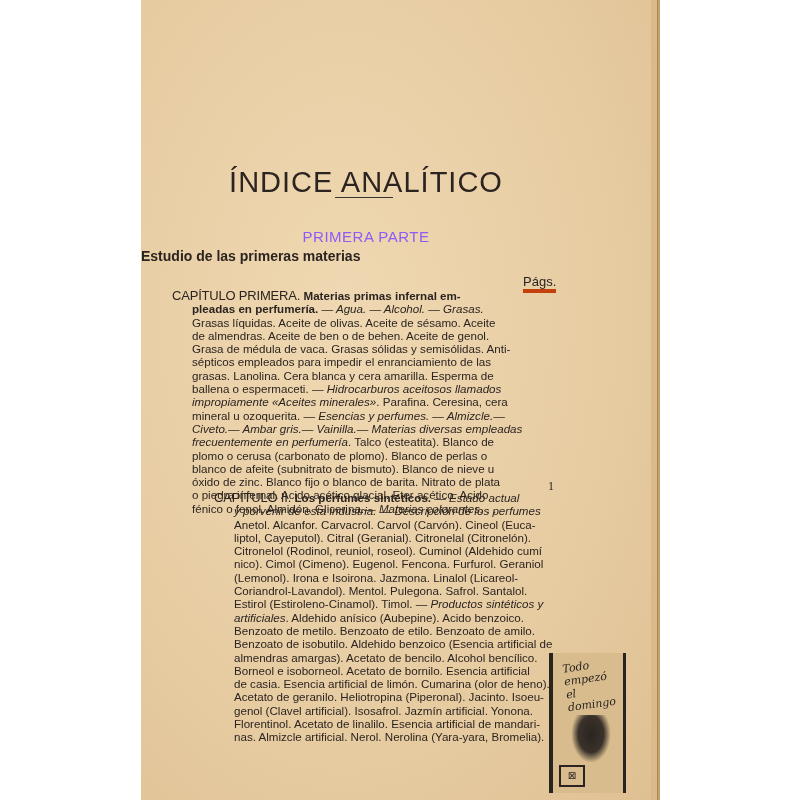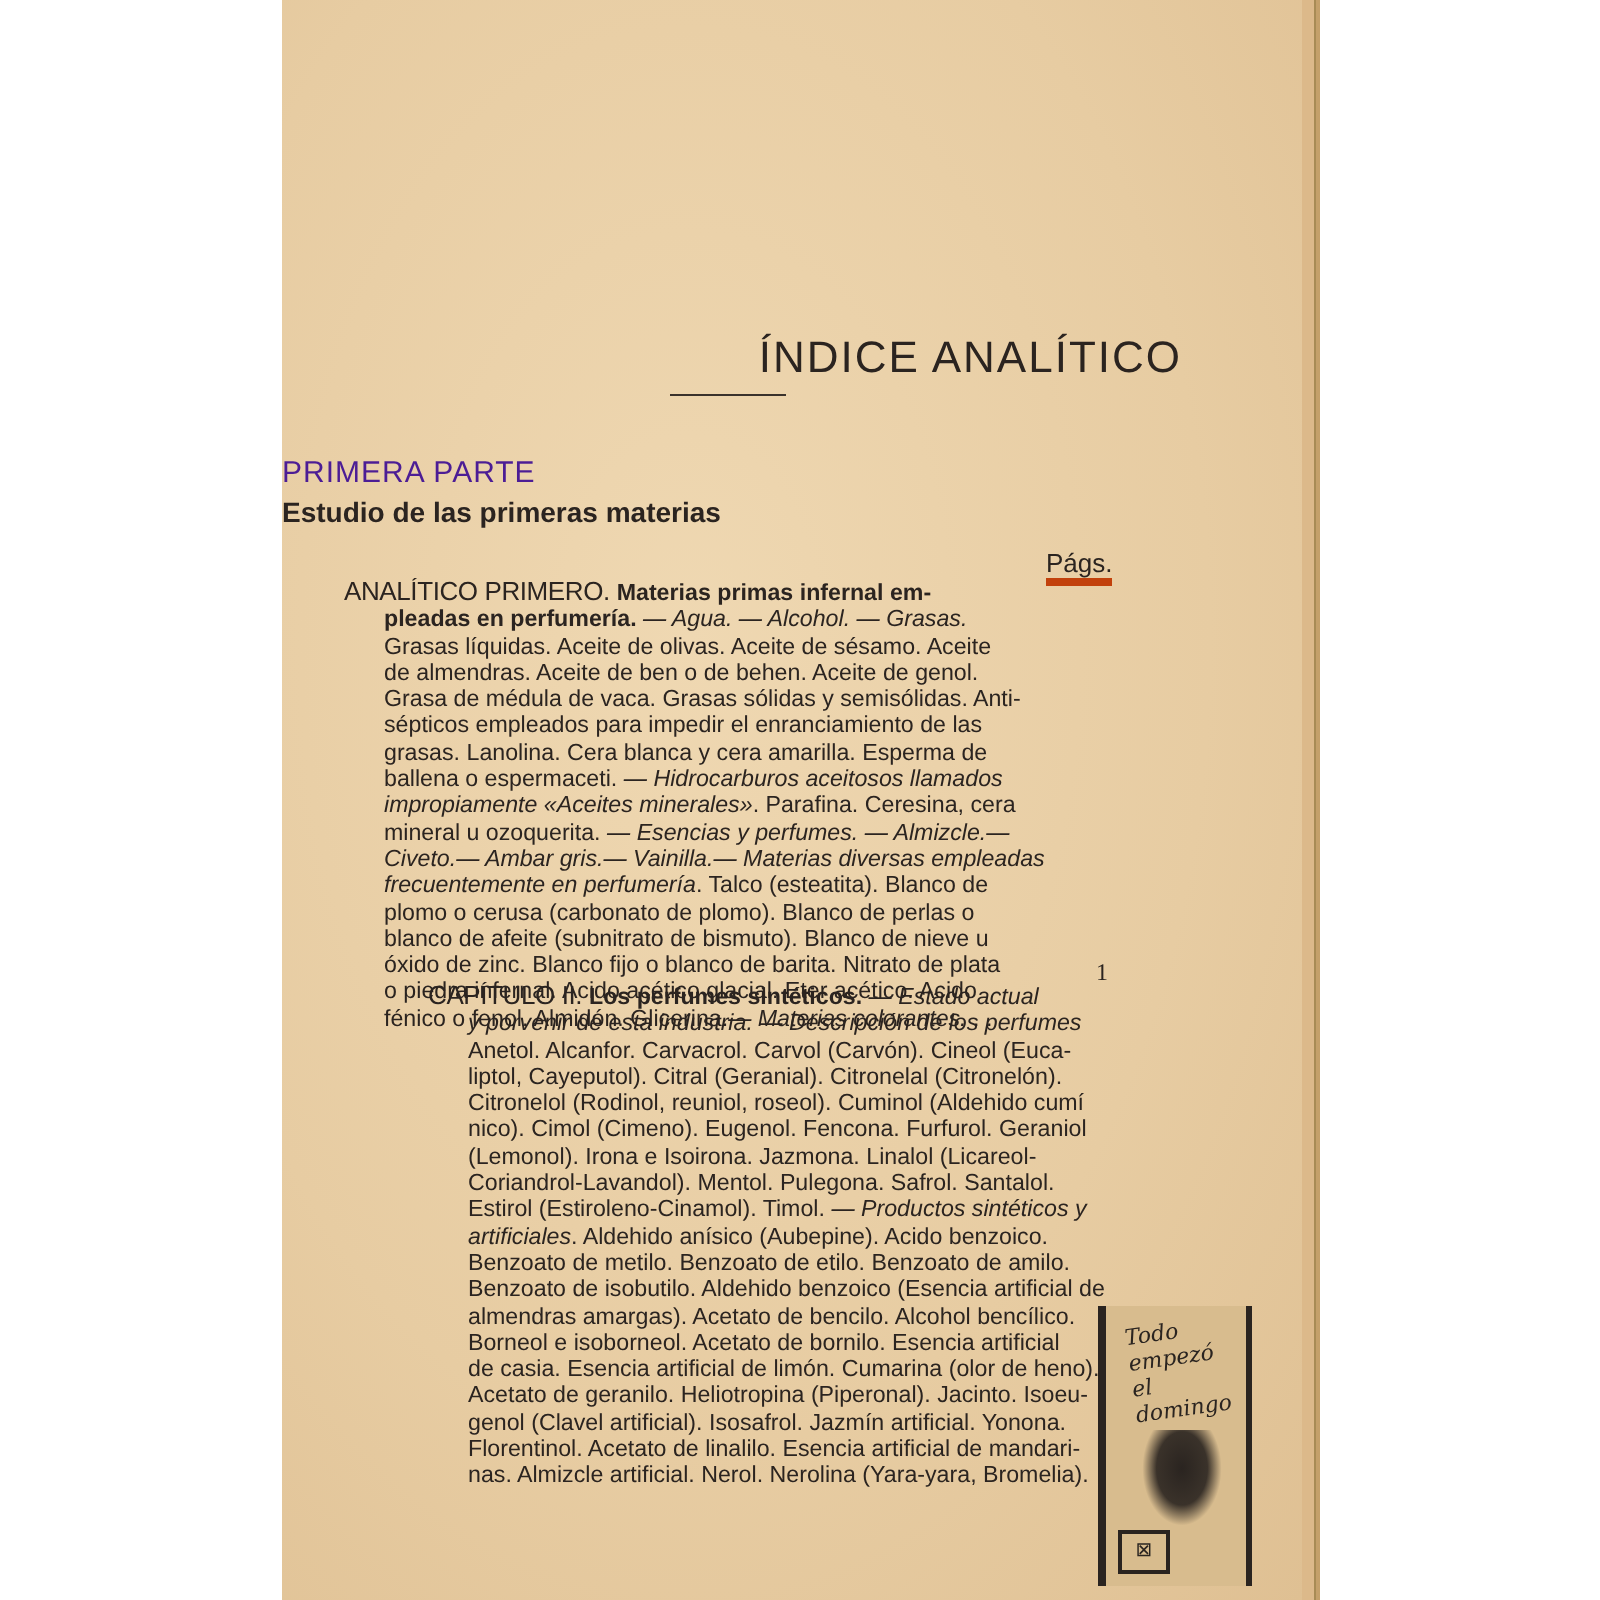--- a/index.html
+++ b/index.html
@@ -5,27 +5,27 @@
   html, body { margin:0; padding:0; }
   body { width:800px; height:800px; background:#ffffff; position:relative; overflow:hidden; }
   .page {
     position:absolute; left:141px; top:0; width:510px; height:800px;
     background:#e9cfa6;
     background-image: radial-gradient(ellipse at 40% 40%, #efd8b2 0%, #e7cca2 60%, #dfc093 100%);
   }
   .edge1 { position:absolute; left:651px; top:0; width:6px; height:800px; background:#dcb98a; border-right:1px solid #a88b55; }
   .edge2 { position:absolute; left:658px; top:0; width:2px; height:800px; background:#c4a06a; }
   .title {
-    position:absolute; left:141px; top:166px; width:450px; text-align:right;
-    font-family:"Liberation Sans", sans-serif; font-size:22px; color:#2b2420; letter-spacing:1px;
+    position:absolute; left:141px; top:166px; width:450px; text-align:center;
+    font-family:"Liberation Sans", sans-serif; font-size:29px; color:#2b2420; letter-spacing:1px;
   }
   .title-rule { position:absolute; left:335px; top:197px; width:58px; height:1px; background:#3a322c; }
   .part {
-    position:absolute; left:141px; top:228px; width:450px; text-align:left;
-    font-family:"Liberation Sans", sans-serif; font-size:15px; color:#4c1d95; letter-spacing:0.5px;
+    position:absolute; left:141px; top:228px; width:450px; text-align:center;
+    font-family:"Liberation Sans", sans-serif; font-size:15px; color:#8b5cf6; letter-spacing:0.5px;
   }
   .subtitle {
     position:absolute; left:141px; top:248px; width:450px; text-align:left;
     font-family:"Liberation Sans", sans-serif; font-weight:bold; font-size:14px; color:#2b2420;
   }
   .pags {
     position:absolute; left:523px; top:275px;
     font-family:Liberation Sans, sans-serif; font-size:13px; color:#2b2420;
     border-bottom:4px solid #c2410c; line-height:14px;
   }
@@ -68,21 +68,21 @@
 <div class="edge1"></div>
 <div class="edge2"></div>
 
 <div class="title">ÍNDICE ANALÍTICO</div>
 <div class="title-rule"></div>
 <div class="part">PRIMERA PARTE</div>
 <div class="subtitle">Estudio de las primeras materias</div>
 <div class="pags">Págs.</div>
 
 <div class="entry" id="ch1" style="top:289px;">
-    <span class="line first"><span class="cap">ANALÍTICO PRIMERO.  </span><span class="b">Materias primas infernal em-</span></span>
+    <span class="line first"><span class="cap">CAPÍTULO PRIMERA.  </span><span class="b">Materias primas infernal em-</span></span>
     <span class="line"><span class="b">pleadas en perfumería.</span><span class="i"> — Agua. — Alcohol. — Grasas.</span></span>
     <span class="line"><span>Grasas líquidas. Aceite de olivas. Aceite de sésamo. Aceite</span></span>
     <span class="line"><span>de almendras. Aceite de ben o de behen. Aceite de genol.</span></span>
     <span class="line"><span>Grasa de médula de vaca. Grasas sólidas y semisólidas. Anti-</span></span>
     <span class="line"><span>sépticos empleados para impedir el enranciamiento de las</span></span>
     <span class="line"><span>grasas. Lanolina. Cera blanca y cera amarilla. Esperma de</span></span>
     <span class="line"><span>ballena o espermaceti. </span><span class="i">— Hidrocarburos aceitosos llamados</span></span>
     <span class="line"><span class="i">impropiamente «Aceites minerales»</span><span>. Parafina. Ceresina, cera</span></span>
     <span class="line"><span>mineral u ozoquerita. </span><span class="i">— Esencias y perfumes. — Almizcle.—</span></span>
     <span class="line"><span class="i">Civeto.— Ambar gris.— Vainilla.— Materias diversas empleadas</span></span>

